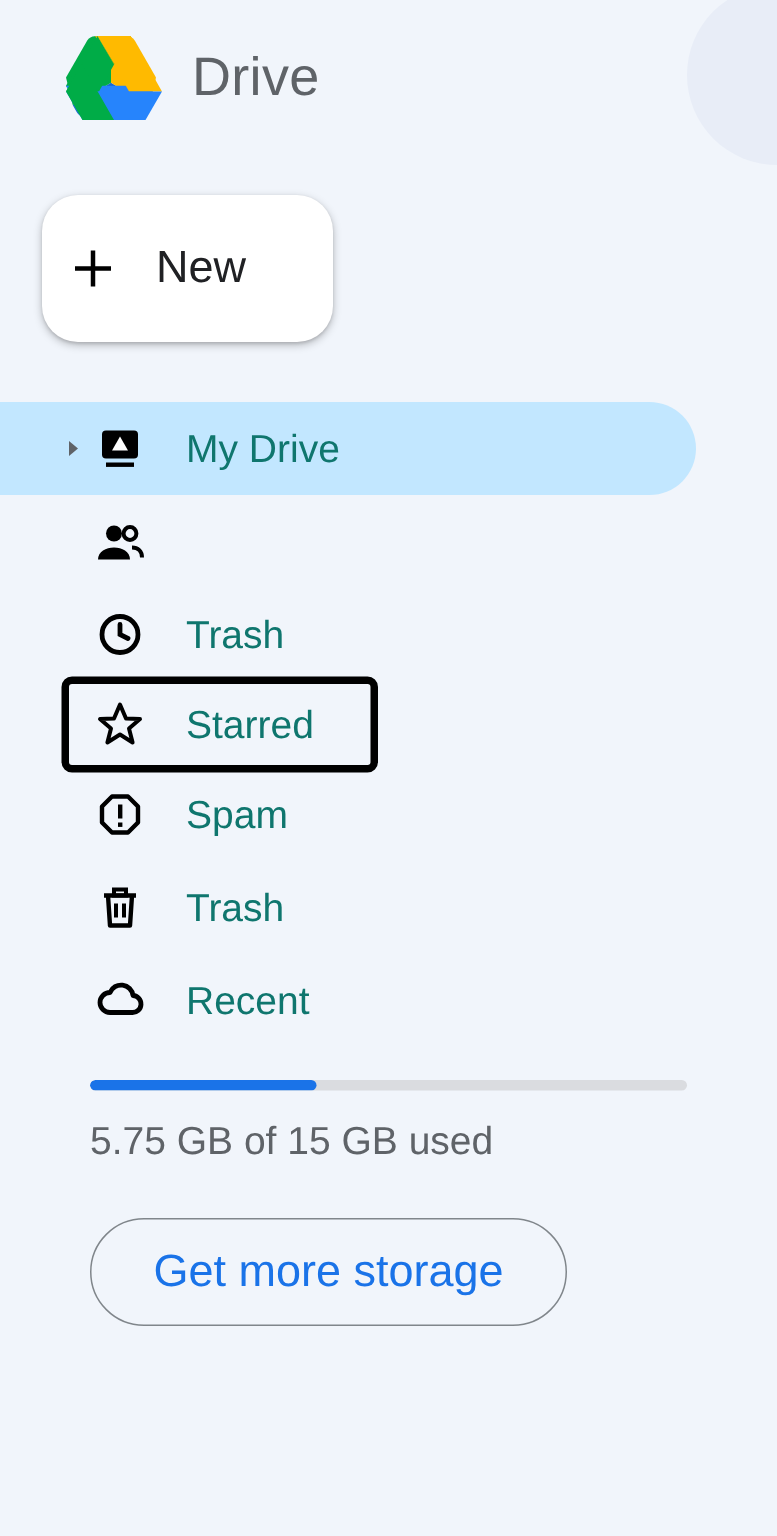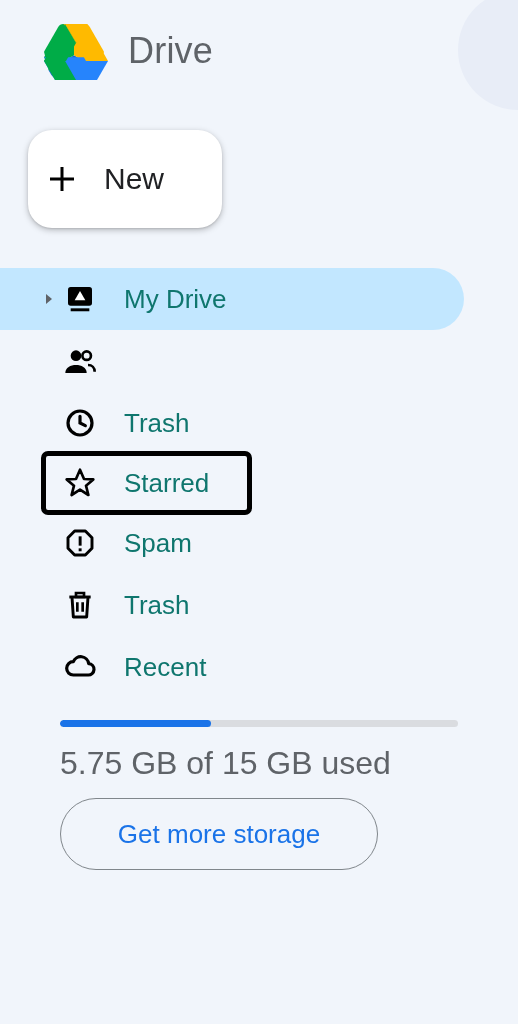--- a/index.html
+++ b/index.html
@@ -121,34 +121,34 @@
     border-radius: 4px;
     overflow: hidden;
   }
   .storage-fill {
     height: 100%;
     background: #1a73e8;
     border-radius: 4px;
   }
   .storage-text {
     margin-top: 18px;
-    font-size: 32px;
+    font-size: 26px;
     color: #5f6368;
   }
   .get-more {
-    margin-top: 16px;
+    margin-top: 36px;
     height: 72px;
     width: 318px;
     border: 1.5px solid #80868b;
     border-radius: 40px;
     background: transparent;
     display: flex;
     align-items: center;
     justify-content: center;
-    font-size: 26px;
+    font-size: 30px;
     font-weight: 500;
     color: #1a73e8;
     cursor: pointer;
   }
 </style>
 </head>
 <body>
 
 <div class="topright"></div>
 

